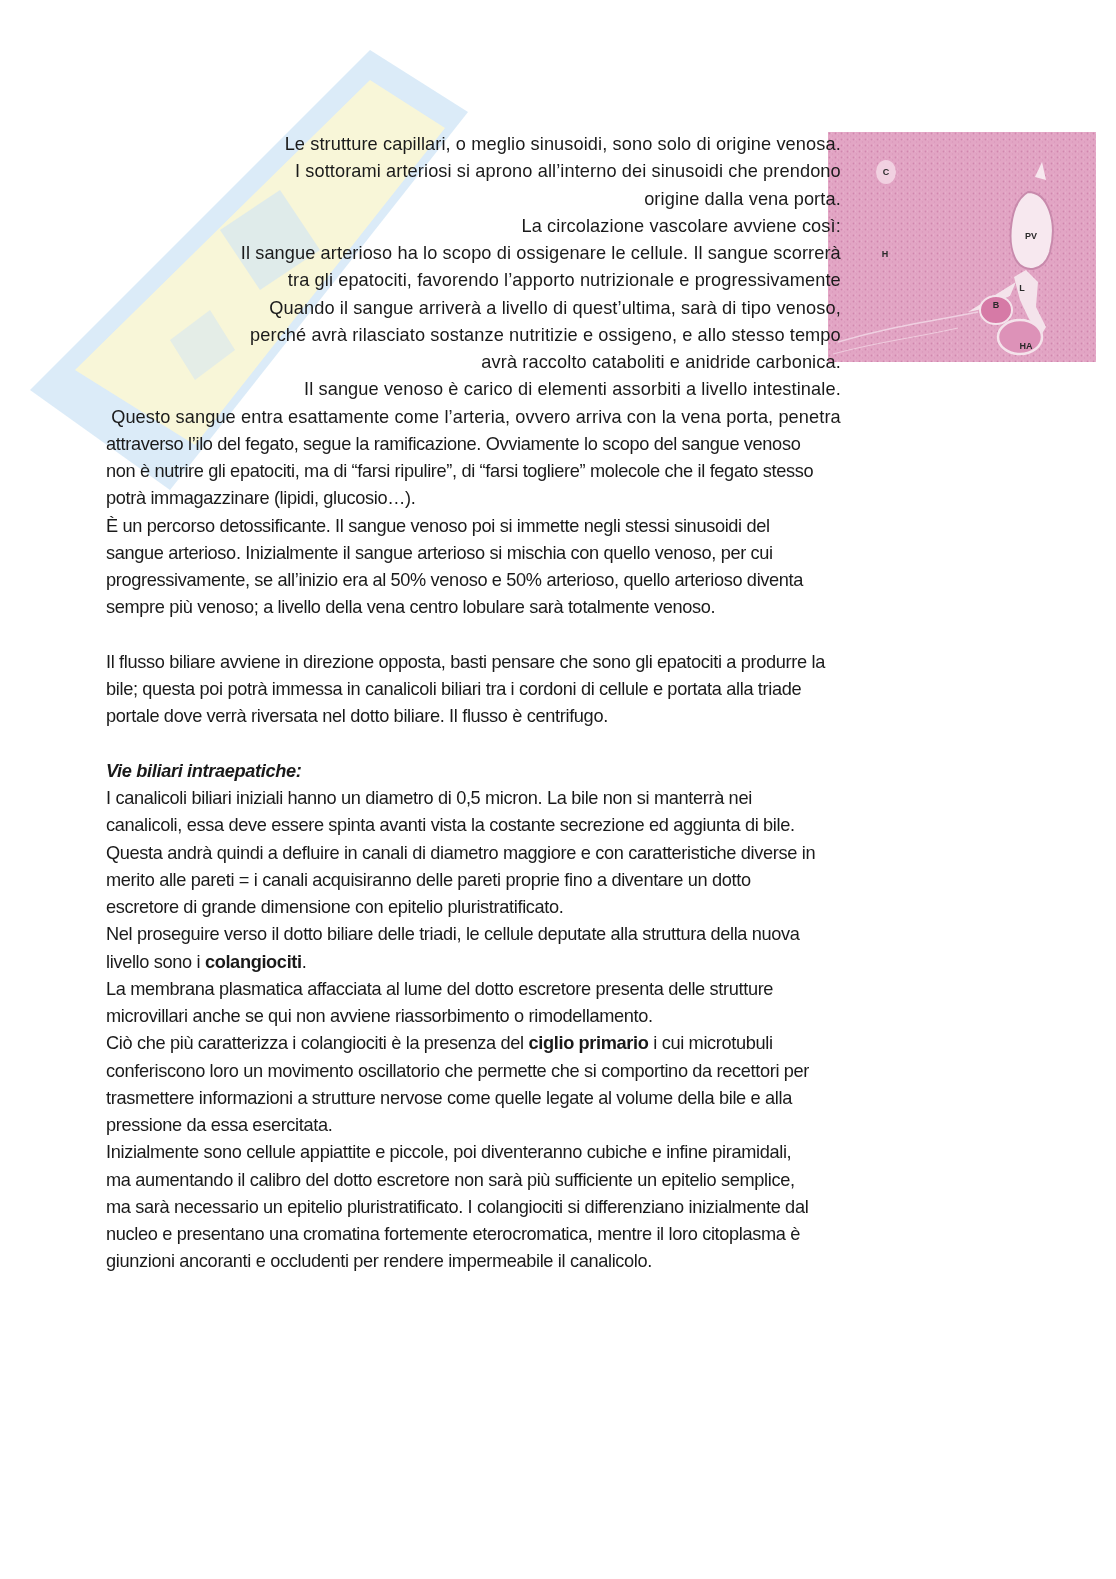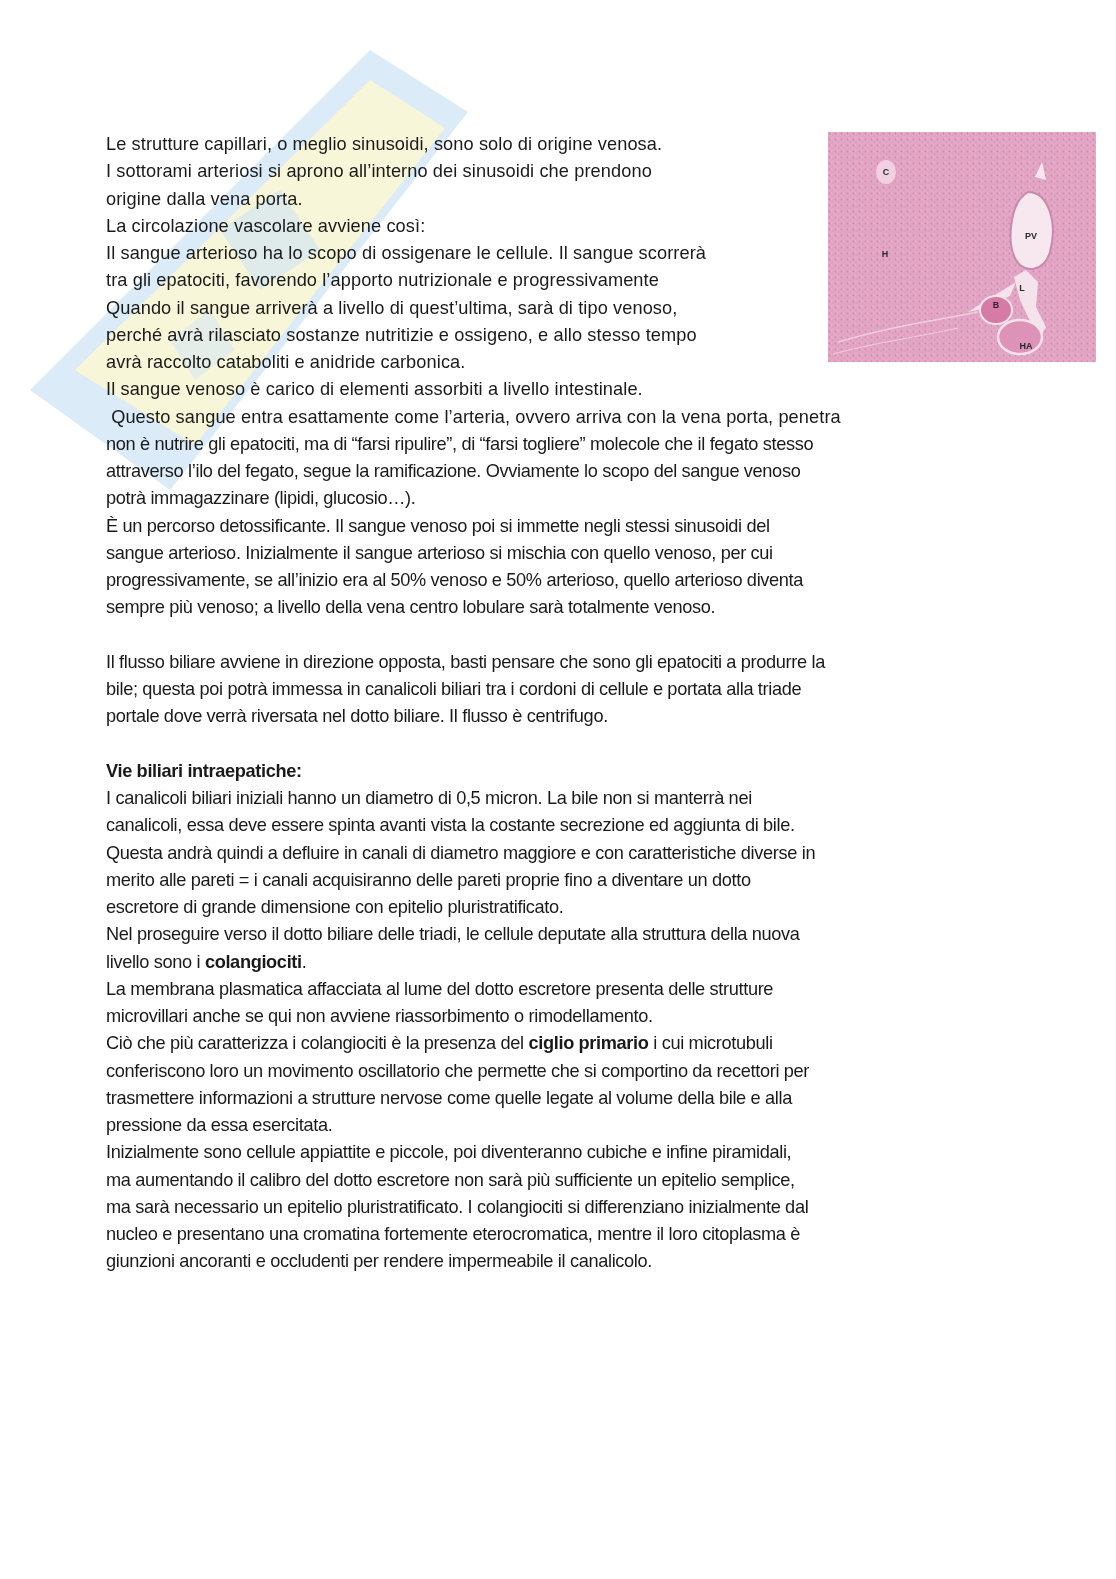--- a/index.html
+++ b/index.html
@@ -41,24 +41,25 @@
     }
     .line {
       height: 27.25px;
       line-height: 27.25px;
       font-size: 18.2px;
       white-space: pre;
       letter-spacing: -0.35px;
     }
     .line.wide {
       letter-spacing: 0.1px;
+      text-align: right;
     }
     .line.blank { height: 27.25px; }
     .line b { font-weight: bold; }
-    .heading { font-weight: bold; }
+    .heading { font-weight: bold; font-style: italic; }
   </style>
 </head>
 <body>
 
 <div class="watermark">
   <svg viewBox="0 0 470 470" width="470" height="470">
     <polygon points="350,10 448,72 150,450 10,350" fill="#cfe4f6" opacity="0.75"></polygon>
     <polygon points="350,40 425,88 175,405 55,330" fill="#fdf8d2" opacity="0.85"></polygon>
     <polygon points="200,190 260,150 300,210 240,250" fill="#cfe4f6" opacity="0.6"></polygon>
     <polygon points="150,300 190,270 215,310 175,340" fill="#cfe4f6" opacity="0.5"></polygon>
@@ -107,22 +108,22 @@
     <div class="line wide">I sottorami arteriosi si aprono all’interno dei sinusoidi che prendono</div>
     <div class="line wide">origine dalla vena porta.</div>
     <div class="line wide">La circolazione vascolare avviene così:</div>
     <div class="line wide">Il sangue arterioso ha lo scopo di ossigenare le cellule. Il sangue scorrerà</div>
     <div class="line wide">tra gli epatociti, favorendo l’apporto nutrizionale e progressivamente</div>
     <div class="line wide">Quando il sangue arriverà a livello di quest’ultima, sarà di tipo venoso,</div>
     <div class="line wide">perché avrà rilasciato sostanze nutritizie e ossigeno, e allo stesso tempo</div>
     <div class="line wide">avrà raccolto cataboliti e anidride carbonica.</div>
     <div class="line wide">Il sangue venoso è carico di elementi assorbiti a livello intestinale.</div>
     <div class="line wide"> Questo sangue entra esattamente come l’arteria, ovvero arriva con la vena porta, penetra</div>
+    <div class="line">attraverso l’ilo del fegato, segue la ramificazione. Ovviamente lo scopo del sangue venoso</div>
     <div class="line">non è nutrire gli epatociti, ma di “farsi ripulire”, di “farsi togliere” molecole che il fegato stesso</div>
-    <div class="line">attraverso l’ilo del fegato, segue la ramificazione. Ovviamente lo scopo del sangue venoso</div>
     <div class="line">potrà immagazzinare (lipidi, glucosio…).</div>
     <div class="line">È un percorso detossificante. Il sangue venoso poi si immette negli stessi sinusoidi del</div>
     <div class="line">sangue arterioso. Inizialmente il sangue arterioso si mischia con quello venoso, per cui</div>
     <div class="line">progressivamente, se all’inizio era al 50% venoso e 50% arterioso, quello arterioso diventa</div>
     <div class="line">sempre più venoso; a livello della vena centro lobulare sarà totalmente venoso.</div>
   </div>
   <div class="line blank"></div>
   <div>
     <div class="line">Il flusso biliare avviene in direzione opposta, basti pensare che sono gli epatociti a produrre la</div>
     <div class="line">bile; questa poi potrà immessa in canalicoli biliari tra i cordoni di cellule e portata alla triade</div>

